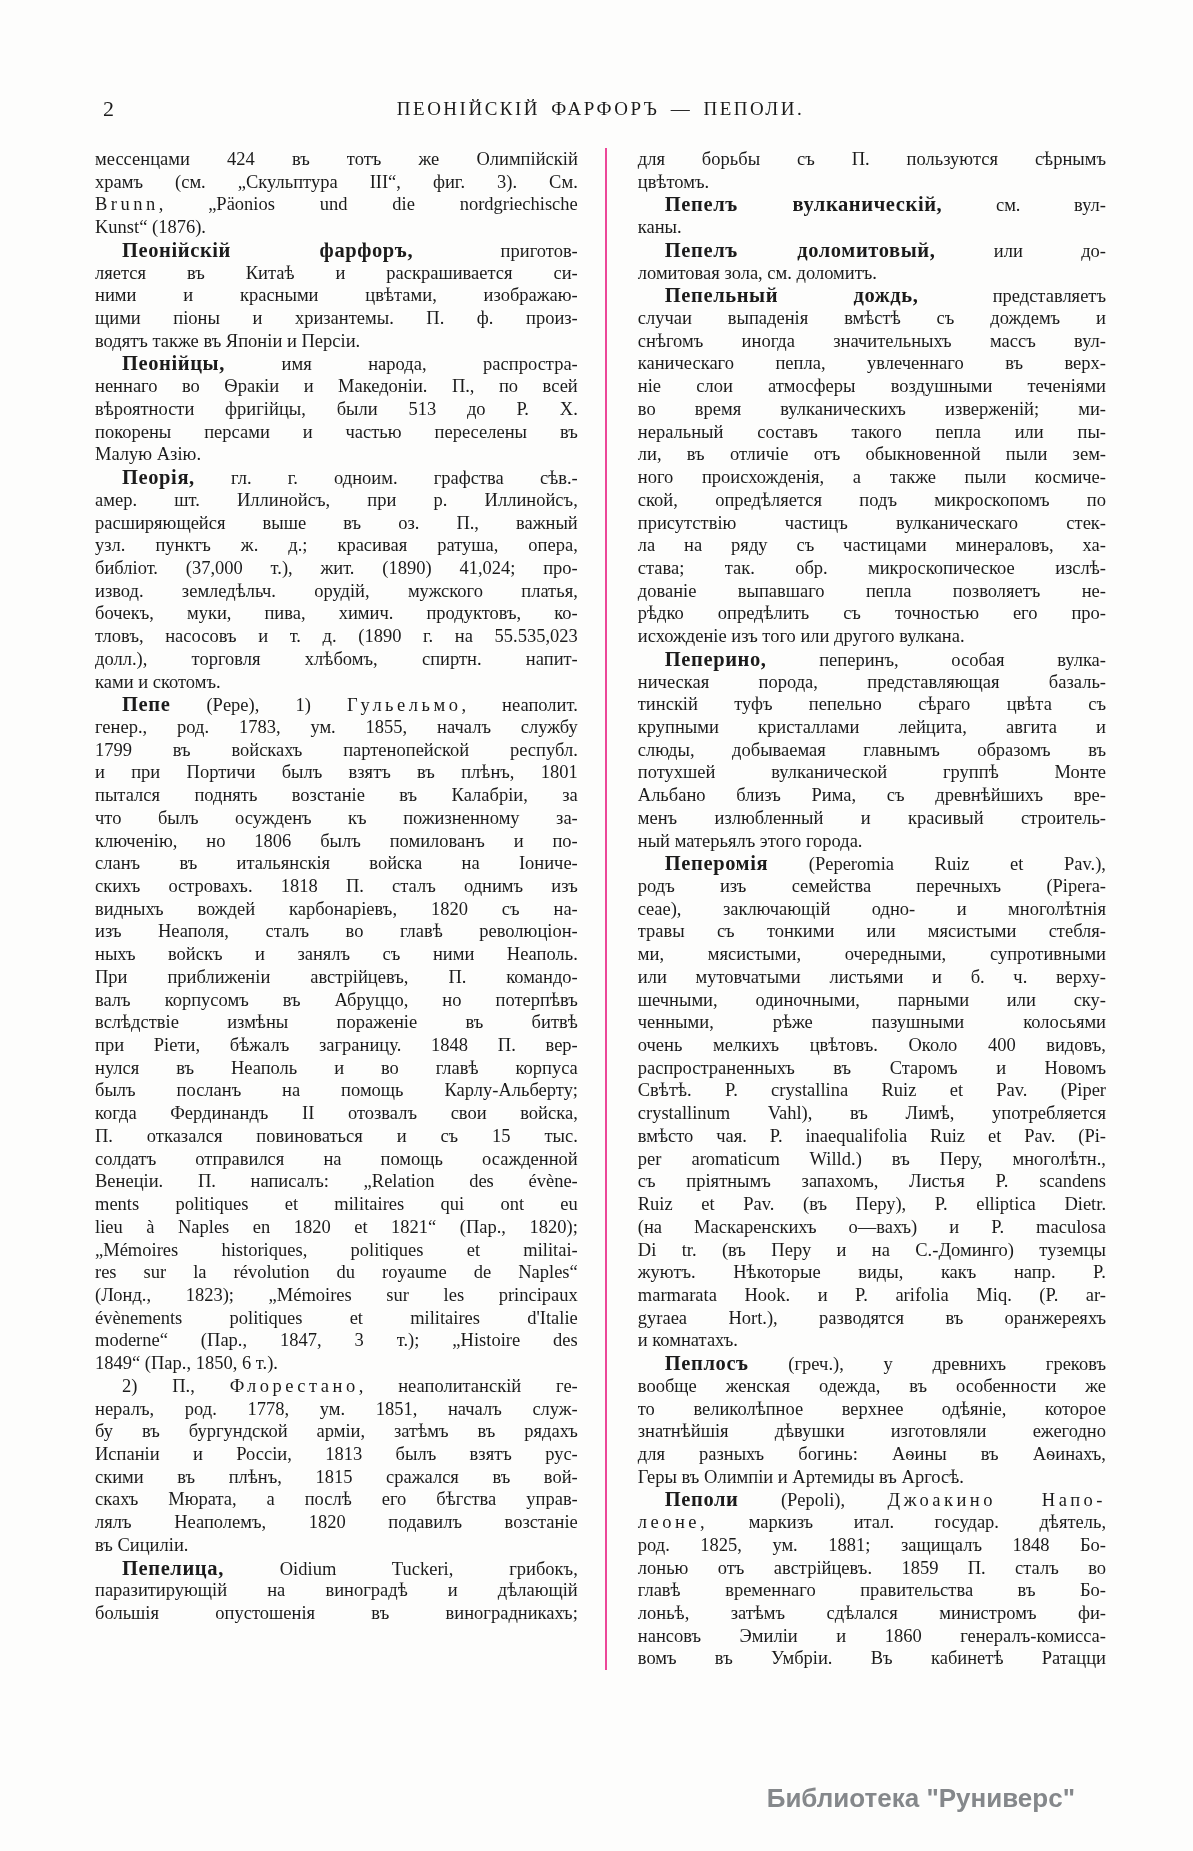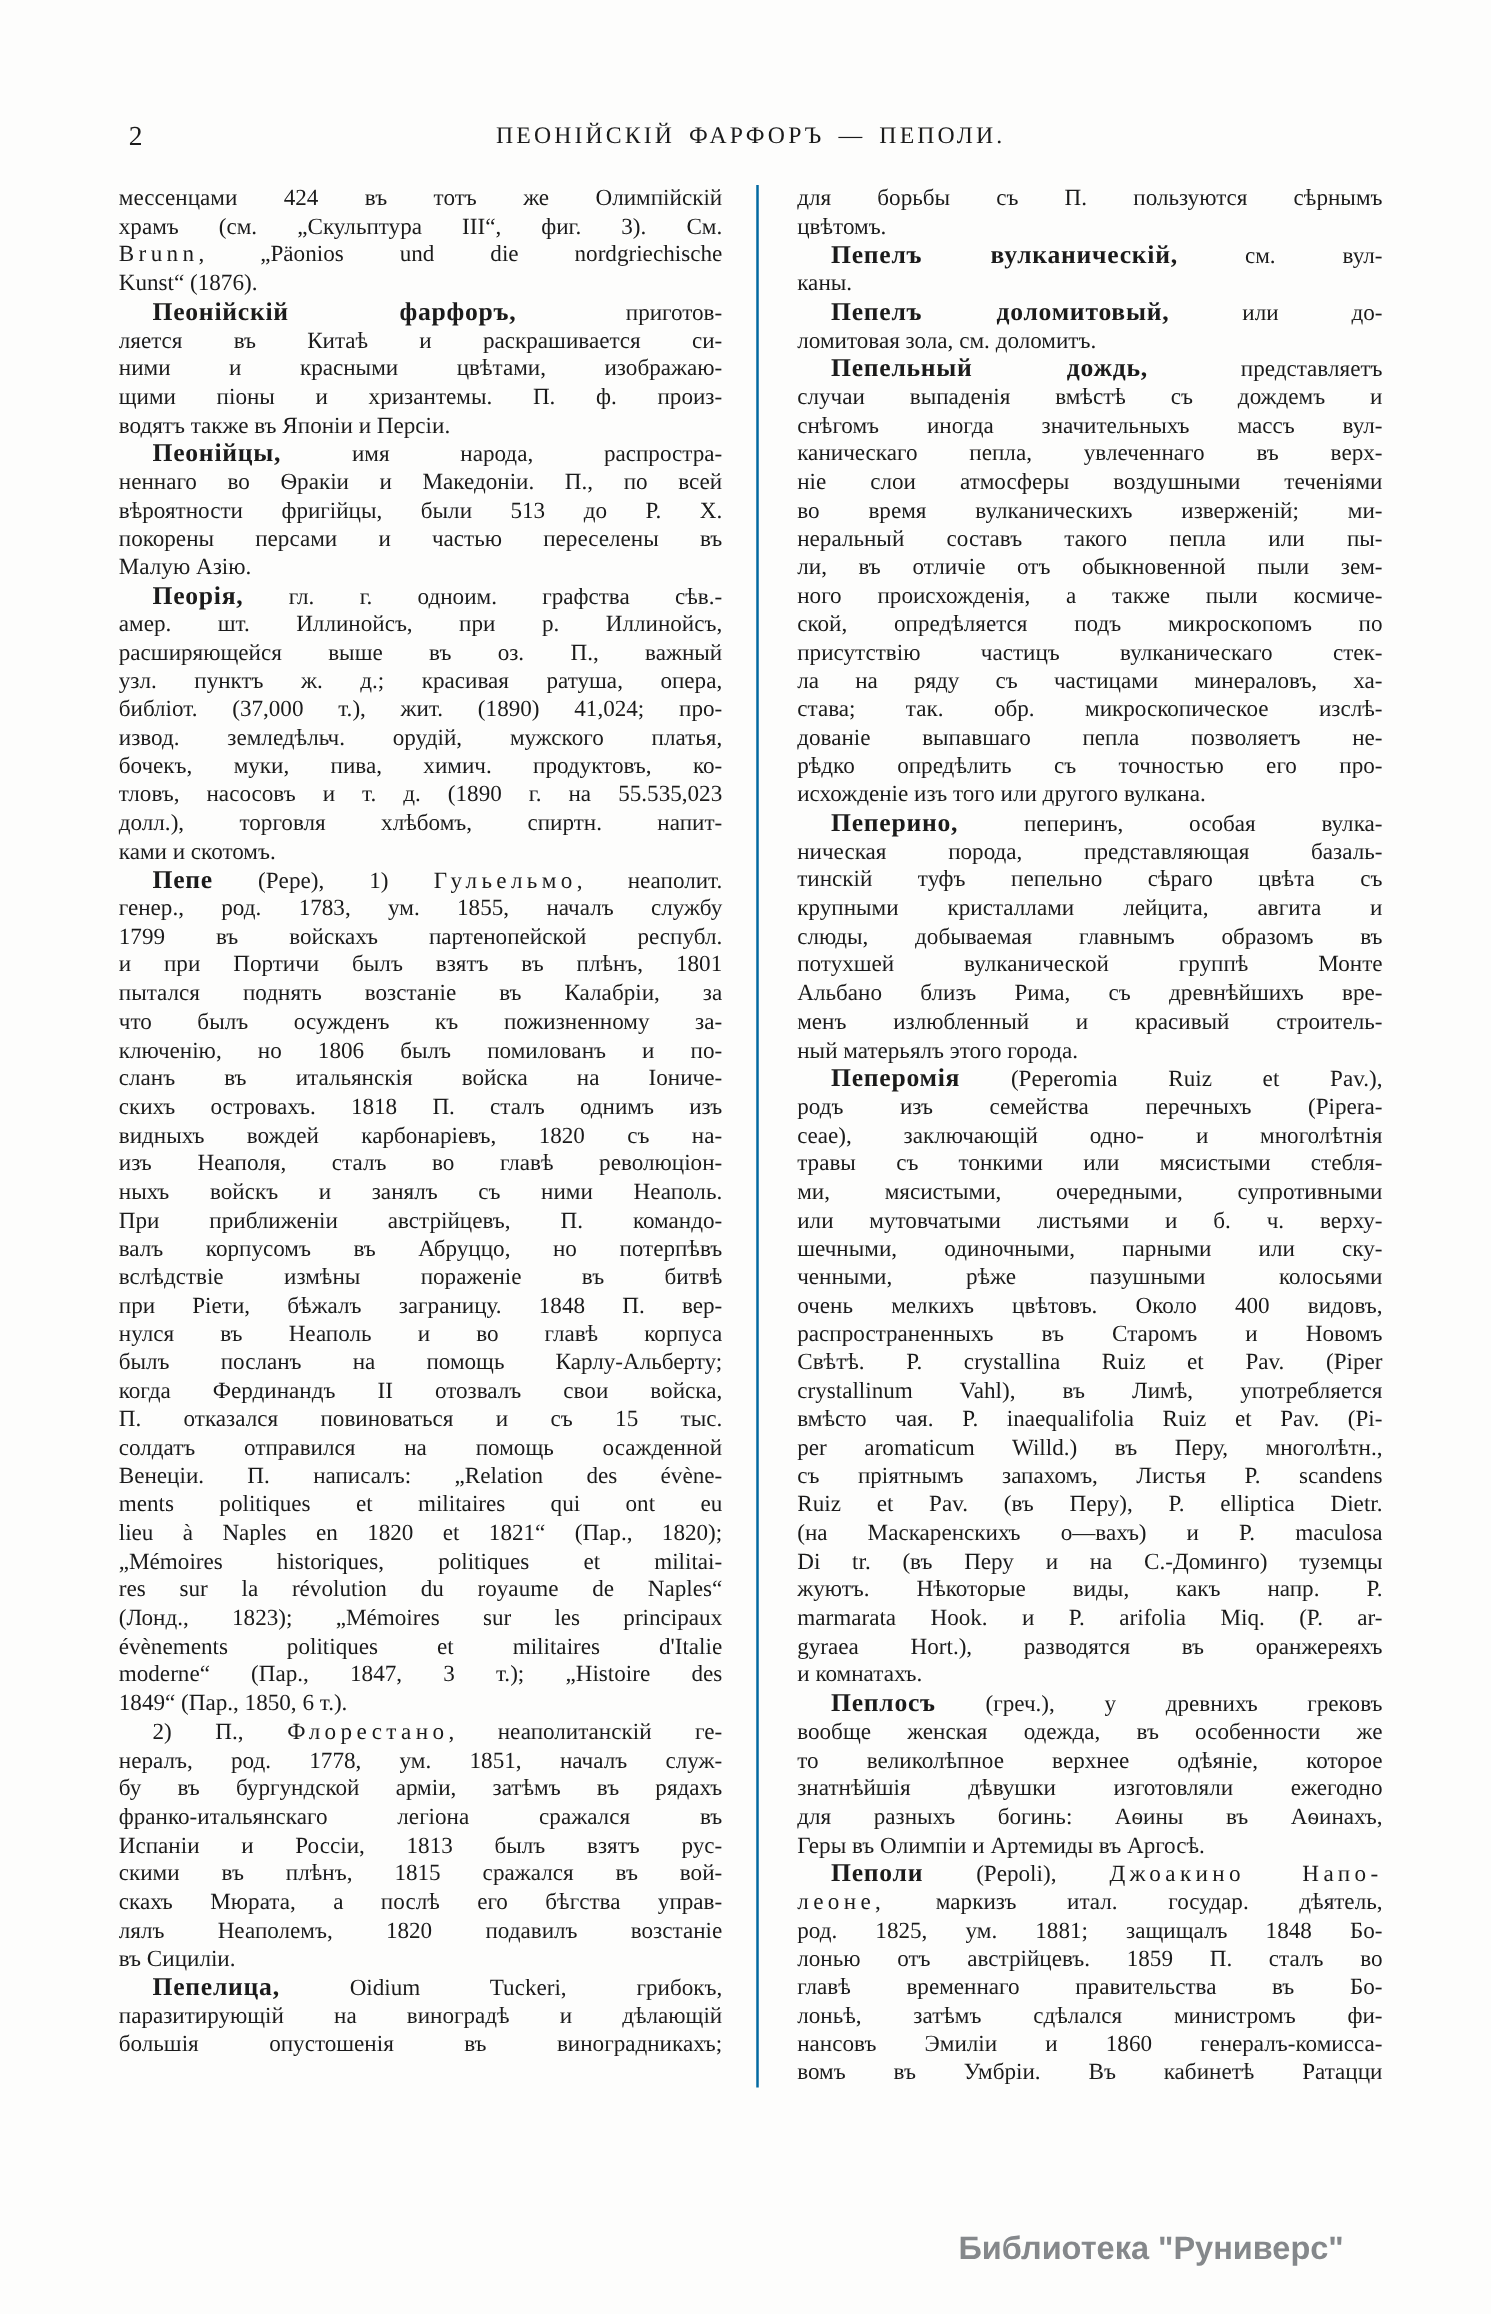--- a/index.html
+++ b/index.html
@@ -29,21 +29,21 @@
     position:absolute;top:148px;left:95px;width:1011px;
     display:flex;
   }
   .col{
     width:497px;
     font-size:18.5px;
     line-height:22.72px;
   }
   .col-left{padding-right:27px;}
   .col-right{
-    border-left:2px solid #0369a1;
+    border-left:2px solid #ec4899;
     padding-left:31px;
     width:482px;
   }
   .line{
     text-align:justify;
     text-align-last:justify;
     height:22.72px;
     overflow:visible;
     white-space:normal;
   }
@@ -127,21 +127,20 @@
         <div class="line">lieu à Naples en 1820 et 1821“ (Пар., 1820);</div>
         <div class="line">„Mémoires historiques, politiques et militai-</div>
         <div class="line">res sur la révolution du royaume de Naples“</div>
         <div class="line">(Лонд., 1823); „Mémoires sur les principaux</div>
         <div class="line">évènements politiques et militaires d'Italie</div>
         <div class="line">moderne“ (Пар., 1847, 3 т.); „Histoire des</div>
         <div class="line flush">1849“ (Пар., 1850, 6 т.).</div>
         <div class="line ind">2) П., <span class="sp">Флорестано</span>, неаполитанскій ге-</div>
         <div class="line">нералъ, род. 1778, ум. 1851, началъ служ-</div>
         <div class="line">бу въ бургундской арміи, затѣмъ въ рядахъ</div>
-        <div class="line">франко-итальянскаго легіона сражался въ</div>
         <div class="line">Испаніи и Россіи, 1813 былъ взятъ рус-</div>
         <div class="line">скими въ плѣнъ, 1815 сражался въ вой-</div>
         <div class="line">скахъ Мюрата, а послѣ его бѣгства управ-</div>
         <div class="line">лялъ Неаполемъ, 1820 подавилъ возстаніе</div>
         <div class="line flush">въ Сициліи.</div>
         <div class="line ind"><span class="b">Пепелица,</span> Oidium Tuckeri, грибокъ,</div>
         <div class="line">паразитирующій на виноградѣ и дѣлающій</div>
         <div class="line">большія опустошенія въ виноградникахъ;</div>
       </div>
     <div class="col col-right" id="col-right">

